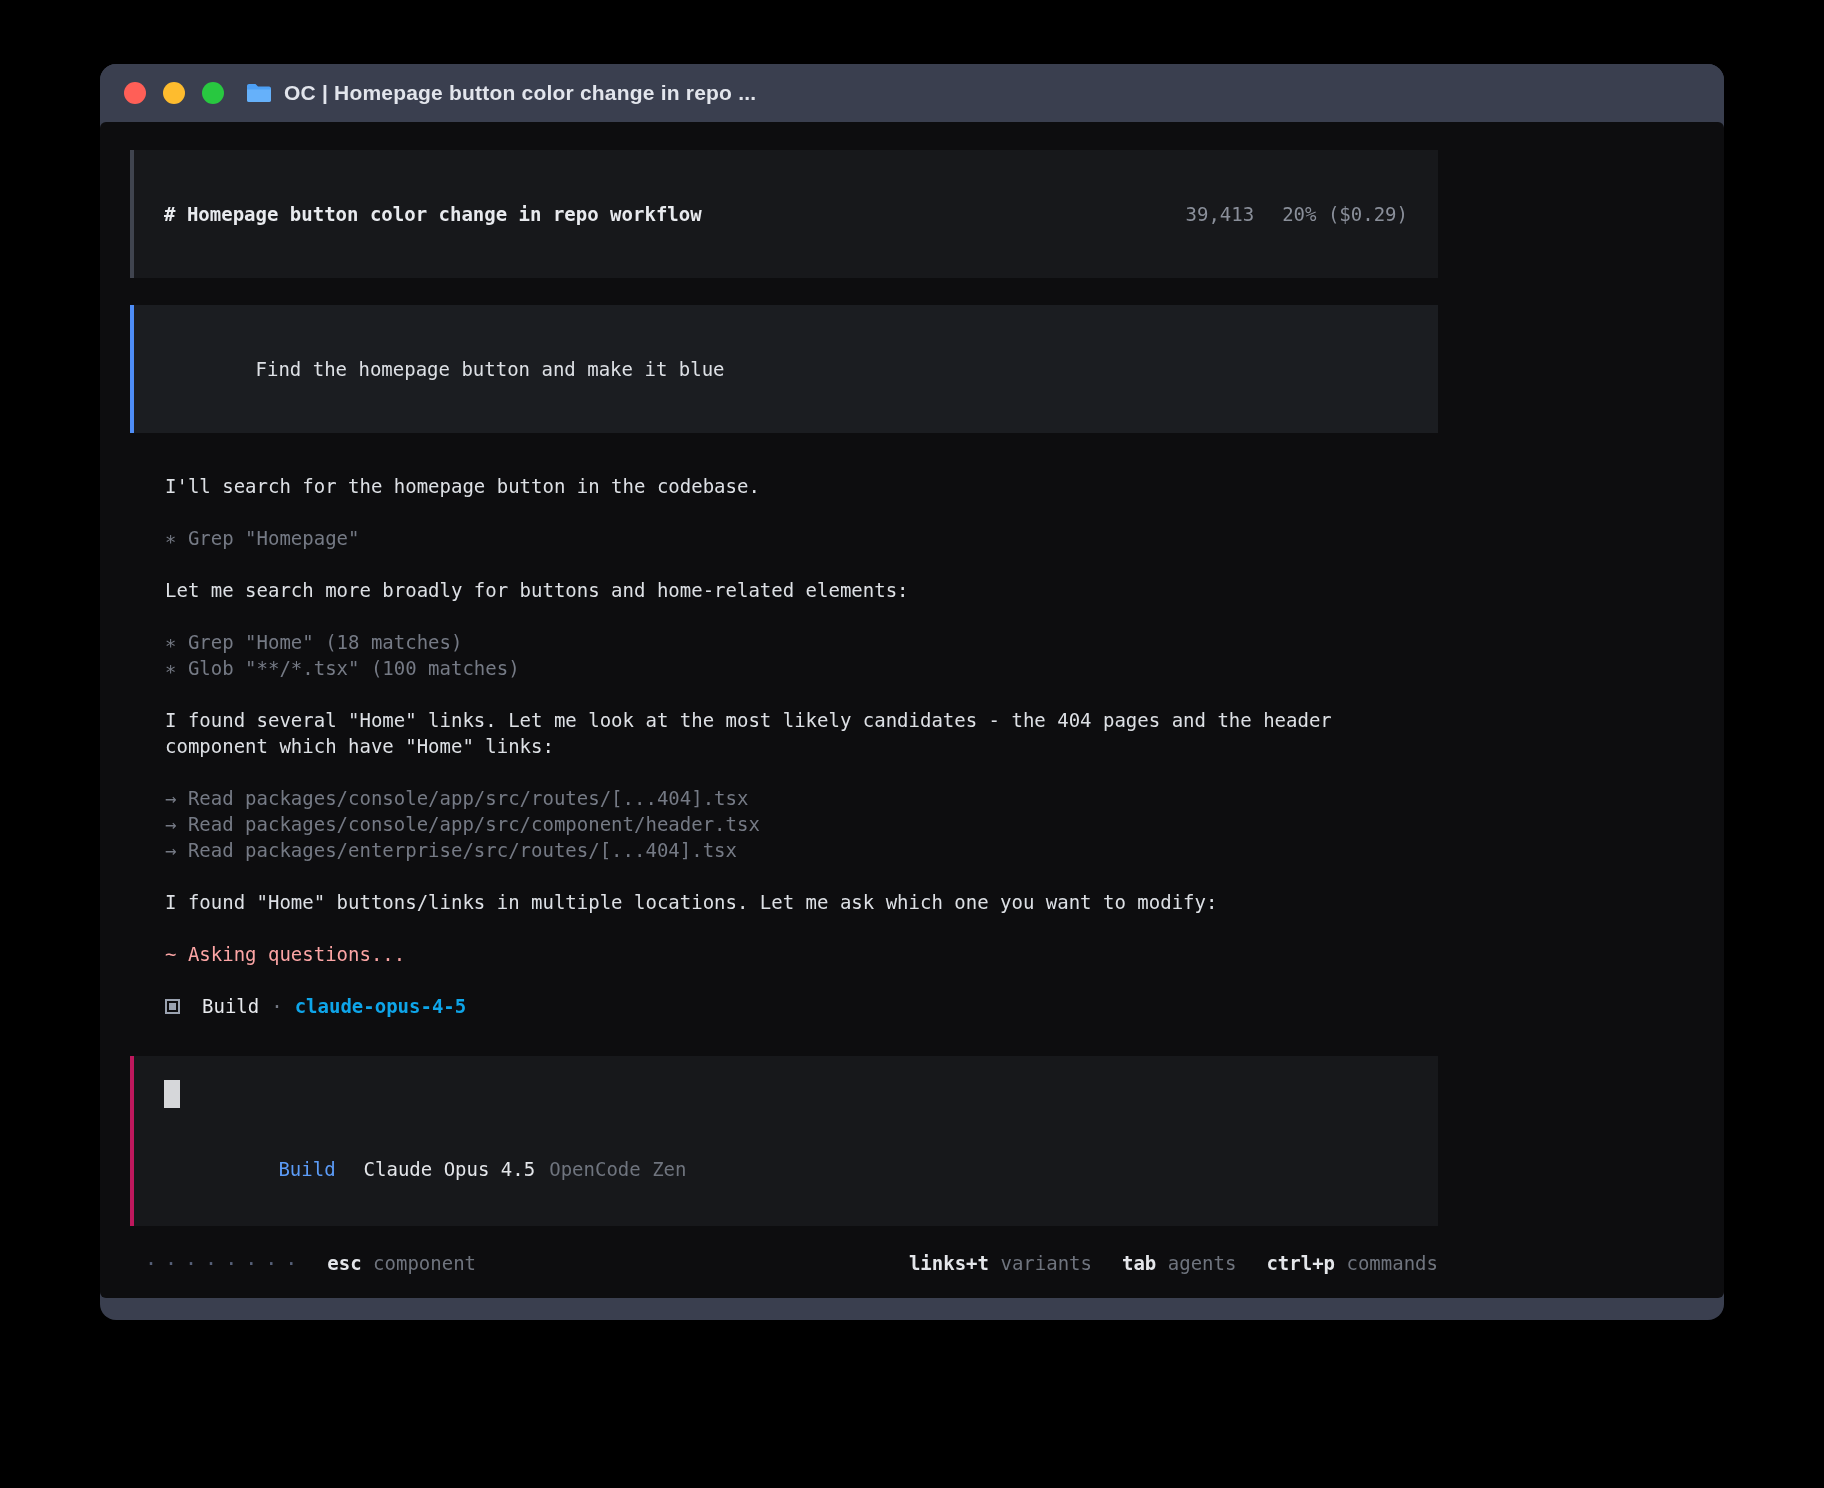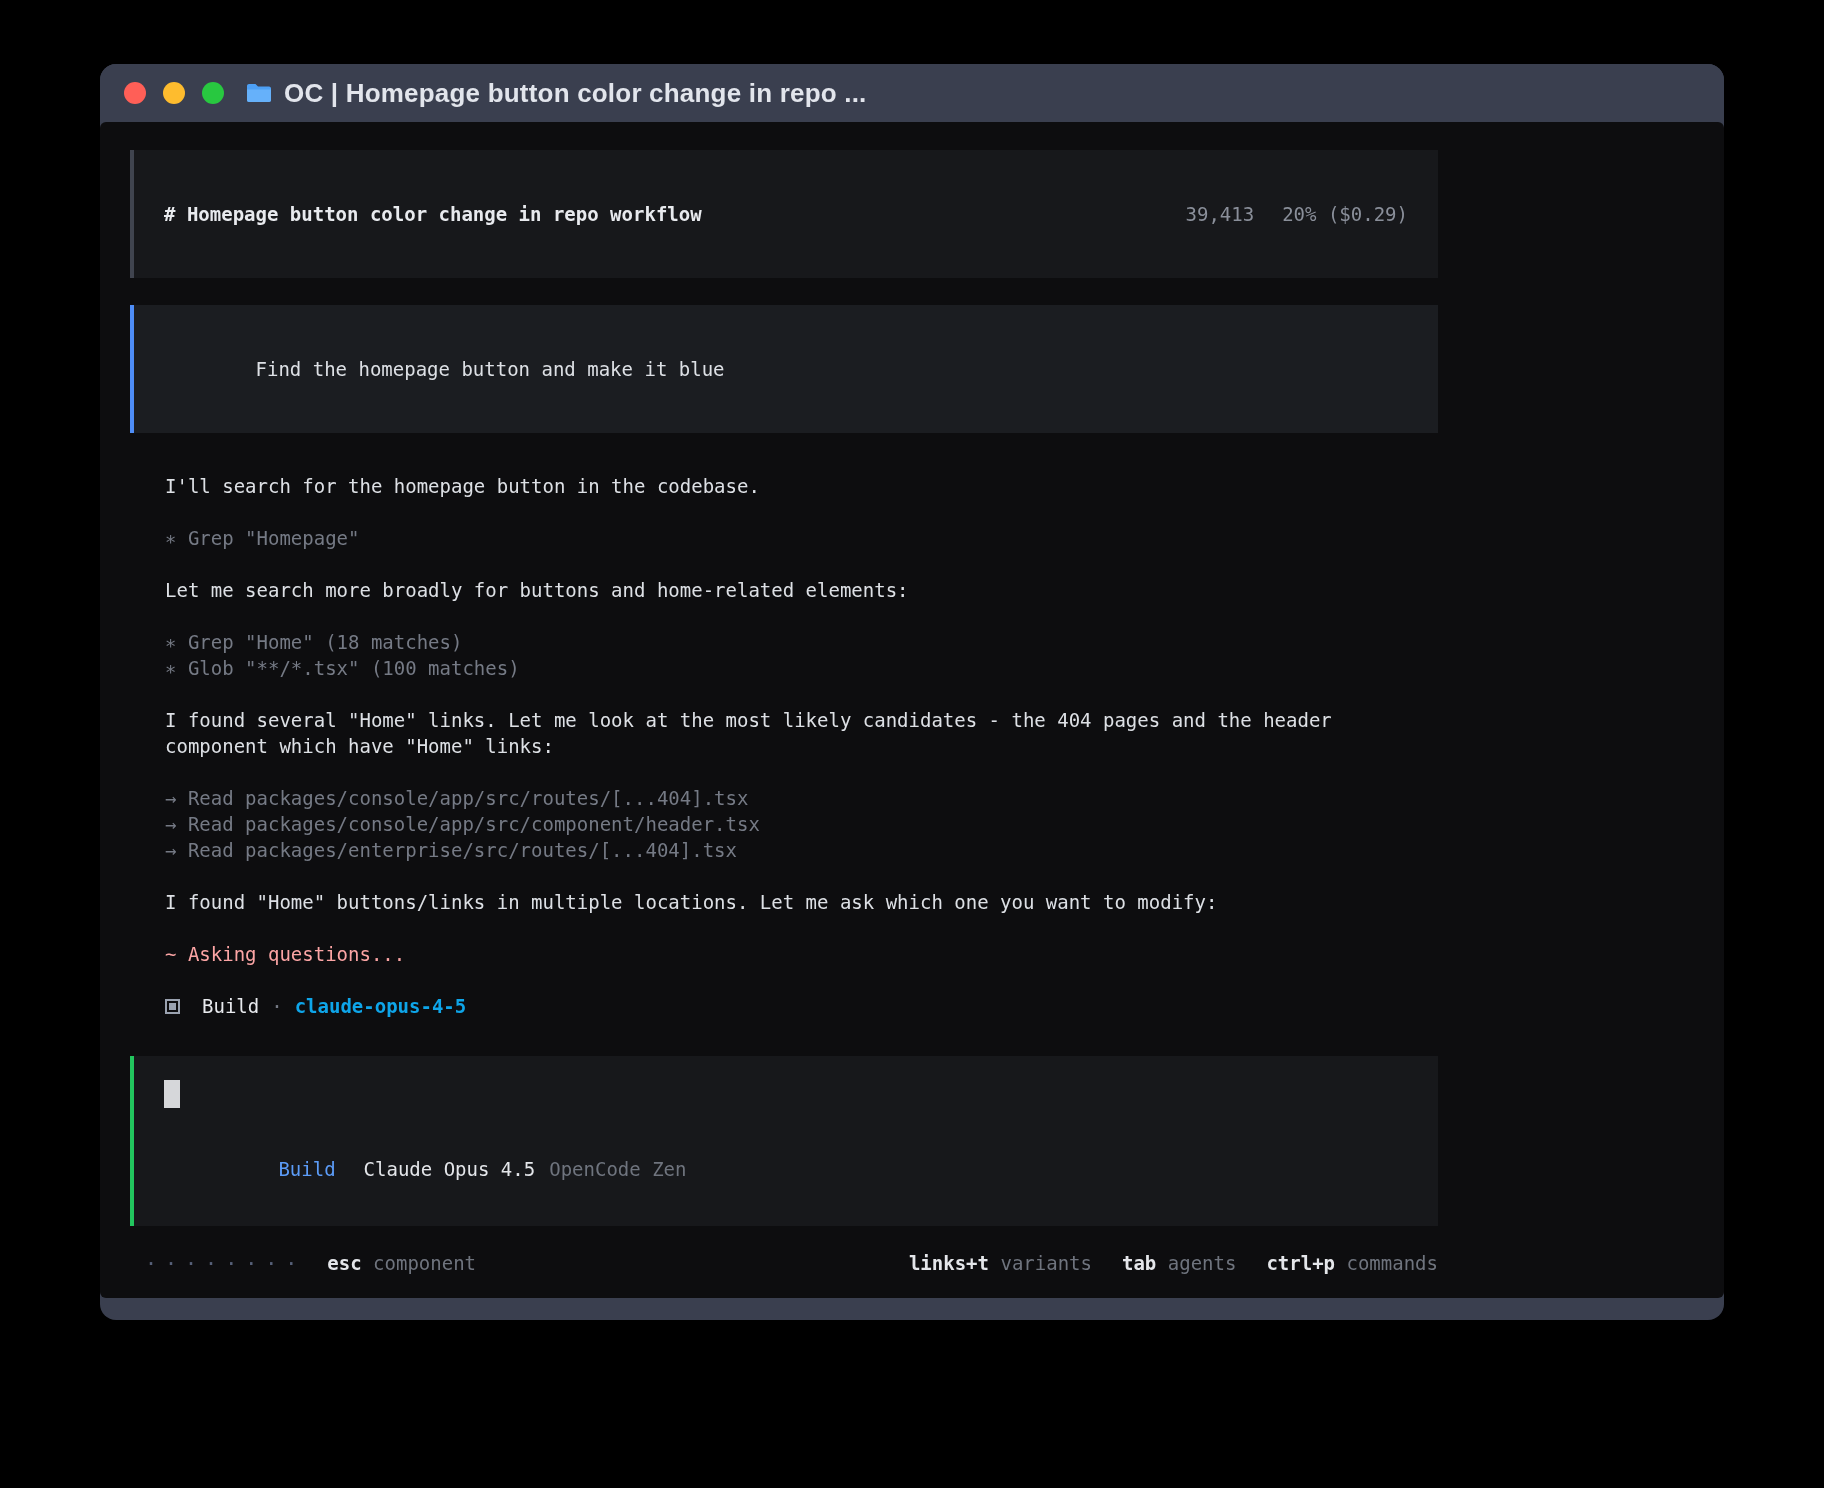--- a/index.html
+++ b/index.html
@@ -30,21 +30,21 @@
   .traffic { display: flex; align-items: center; gap: 17px; }
   .light { width: 22px; height: 22px; border-radius: 50%; cursor: default; }
   .light.red    { background: #ff5f57; }
   .light.yellow { background: #febc2e; }
   .light.green  { background: #28c840; }
   .title-folder { margin-left: 22px; display: flex; align-items: center; }
   .window-title {
     margin-left: 12px;
     font-family: "Liberation Sans", sans-serif;
     font-weight: bold;
-    font-size: 26px;
+    font-size: 21px;
     color: #e2e5ec;
     letter-spacing: 0.2px;
   }
 
   
   .terminal {
     background: #0d0d0f;
     padding: 28px 0 22px 30px;
     font-size: 19px;
     line-height: 26px;
@@ -88,21 +88,21 @@
     margin-right: 22px;
   }
   .agent-icon::after { content: ""; width: 7px; height: 7px; background: #9aa2b0; display: block; }
   .agent-name { color: #e8eaee; }
   .agent-sep { color: #757a85; margin: 0 12px; }
   .agent-model { color: #0ea5e9; font-weight: bold; }
 
   
   .input-box {
     margin-top: 37px;
-    border-left: 4px solid #22c55e;
+    border-left: 4px solid #be185d;
     background: #17181b;
     padding: 24px 30px 18px;
     cursor: text;
   }
   .cursor-block { display: inline-block; width: 16px; height: 28px; background: #d6d7da; }
   .model-line { margin-top: 16px; white-space: pre; }
   .model-line .mode { color: #5c9cf8; margin-right: 28px; }
   .model-line .model { color: #e4e6ea; margin-right: 14px; }
   .model-line .provider { color: #6f747e; }
 

